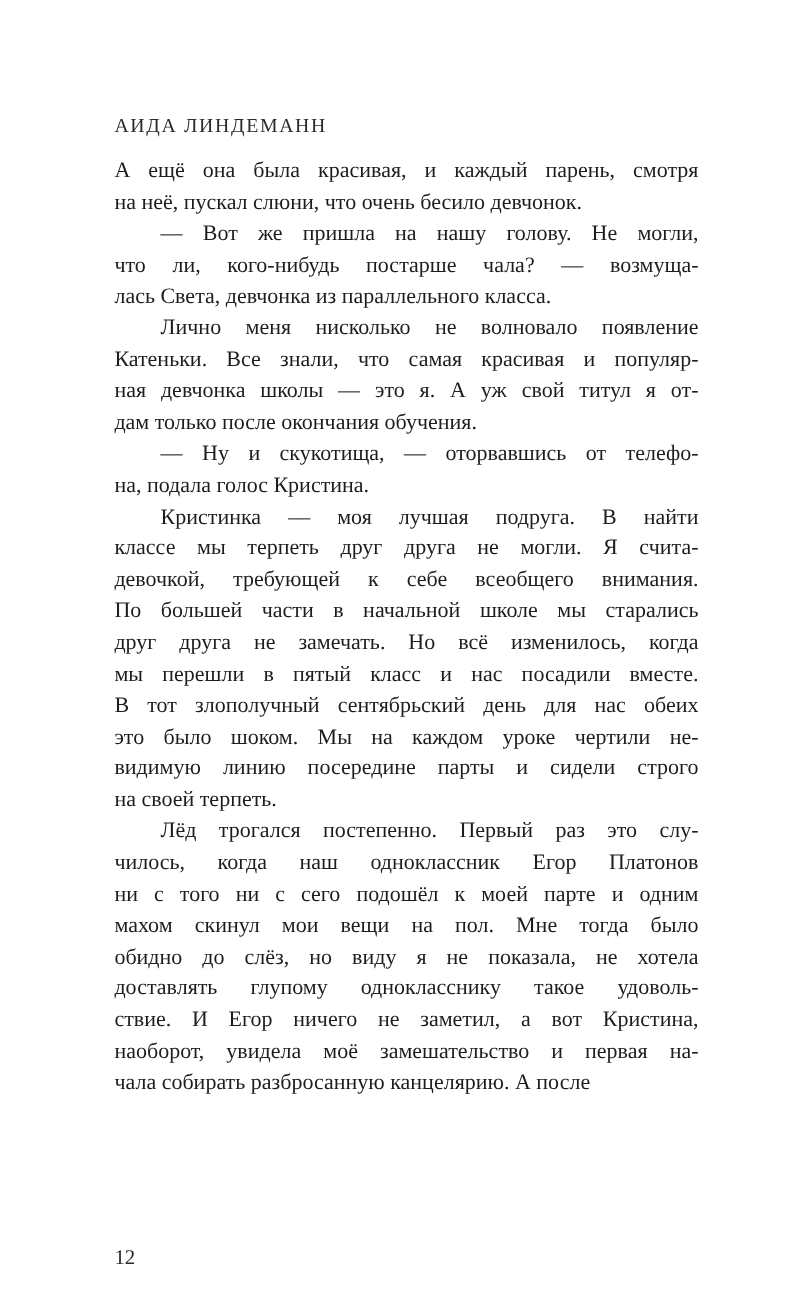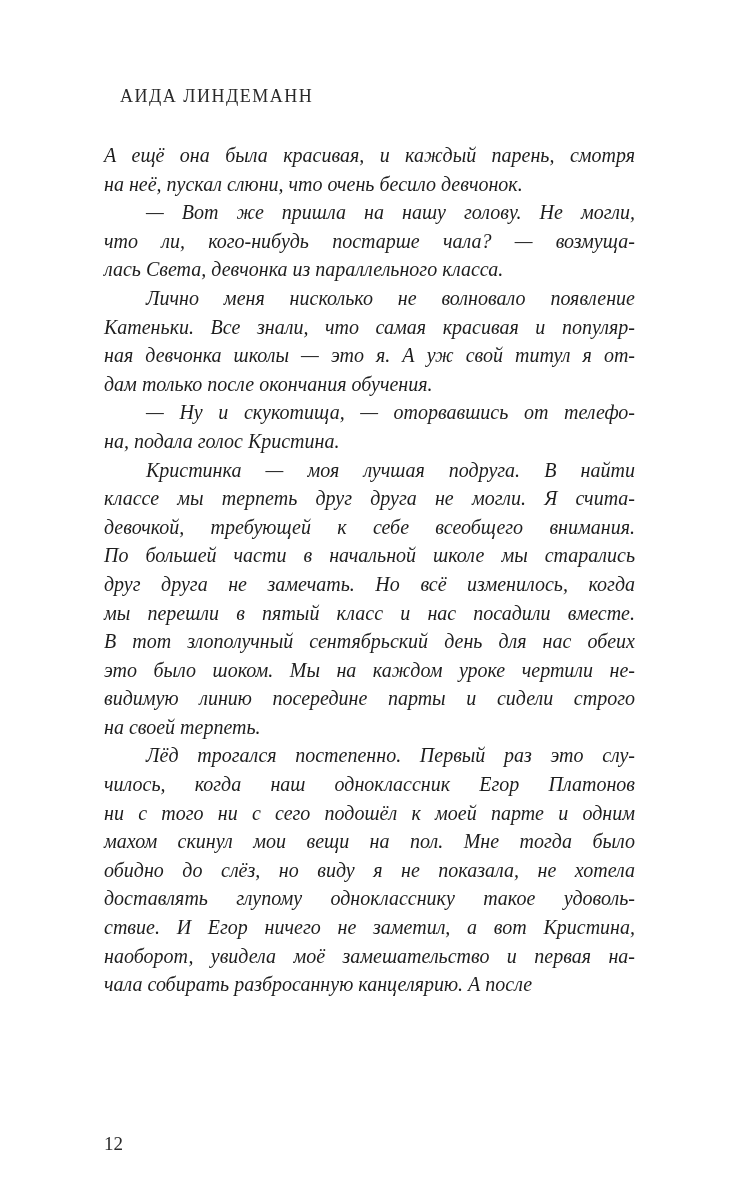--- a/index.html
+++ b/index.html
@@ -12,35 +12,34 @@
     width: 738px;
     height: 1181px;
     background: #ffffff;
     overflow: hidden;
     font-family: "Liberation Serif", "DejaVu Serif", serif;
     color: #1d1d1d;
   }
   .running-head {
     position: absolute;
     left: 104px;
-    top: 86px;
+    top: 104px;
     font-size: 18px;
     letter-spacing: 1.5px;
     color: #2a2a2a;
-    margin-left: 16px;
   }
   .body-text {
     position: absolute;
     left: 104px;
     top: 141px;
     width: 531px;
     font-size: 20px;
     line-height: 28.6px;
   }
-  .para { margin: 0; font-style: italic; }
+  .para { margin: 0; }
   .para .line {
     text-align: justify;
     text-align-last: justify;
     white-space: nowrap;
   }
   .para .line.last {
     text-align-last: left;
     white-space: normal;
   }
   .para.indent .line.first {

